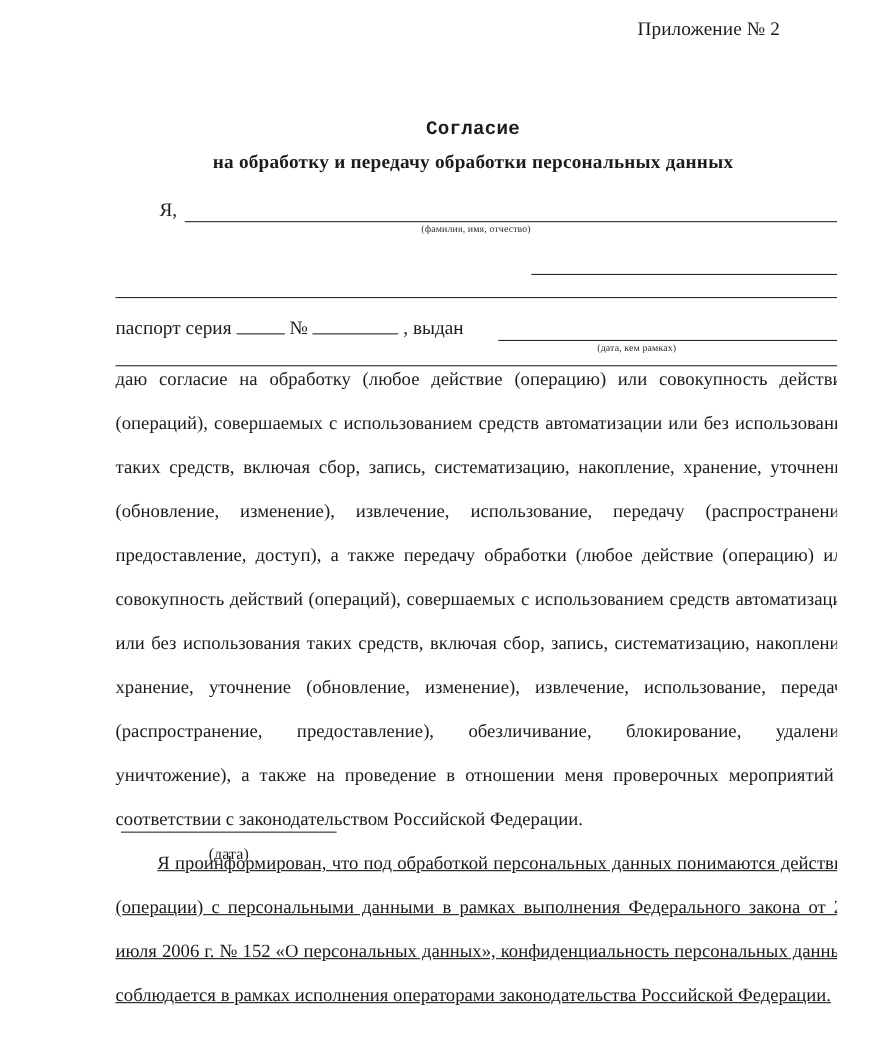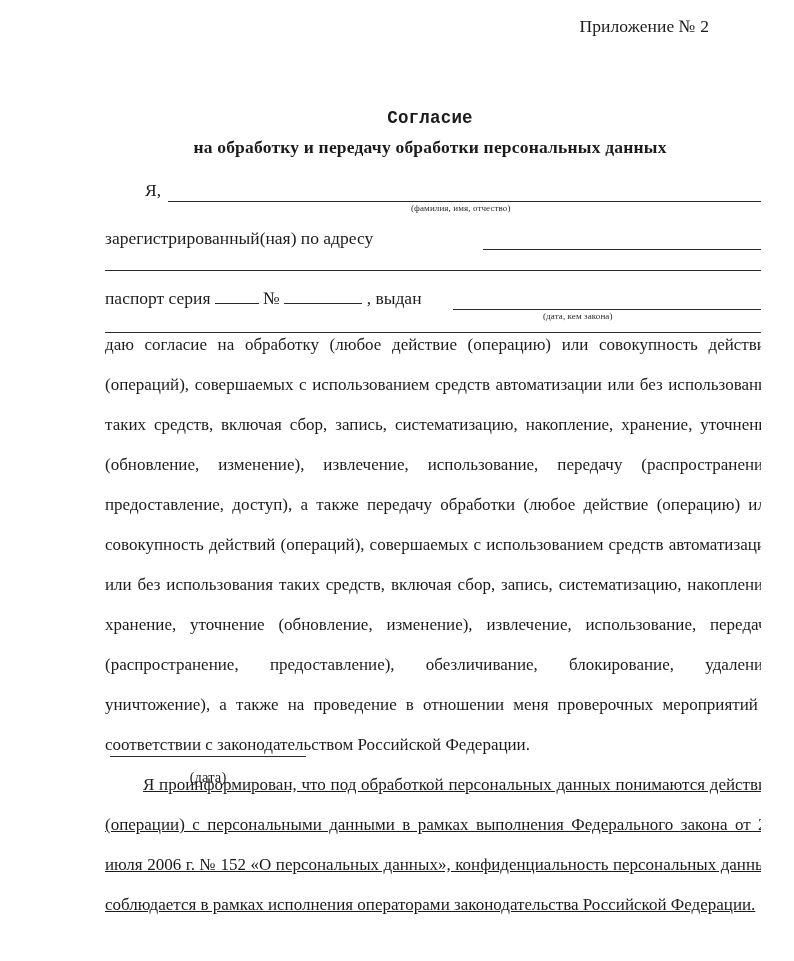--- a/index.html
+++ b/index.html
@@ -87,21 +87,21 @@
   .comma {
     position: absolute;
     font-size: 17.5px;
     line-height: 1;
   }
 
   
   .r1-label { position: absolute; left: 40px; top: 0; }
   .r1-rule  { left: 63px; top: 21px; width: 600px; }
   .r1-comma { left: 664px; top: 8px; }
-  .r1-cap   { left: 278px; top: 23px; margin-left: 28px; }
+  .r1-cap   { left: 278px; top: 23px; }
 
   
   .r2-label { position: absolute; left: 0; top: 0; }
   .r2-rule  { left: 378px; top: 21px; width: 292px; }
 
   
   .r3-rule  { left: 0; top: 12px; width: 670px; }
   .r3-comma { left: 664px; top: -1px; }
 
   
@@ -175,40 +175,39 @@
   <div class="form">
 
     <div class="row">
       <span class="lead r1-label">Я,</span>
       <span class="rule r1-rule"></span>
       <span class="comma r1-comma">,</span>
       <span class="caption r1-cap">(фамилия, имя, отчество)</span>
     </div>
 
     <div class="row" style="margin-top:18px;">
-      <span class="lead r2-label">зарегистрированный(ная) по адресу</span>
       <span class="rule r2-rule"></span>
     </div>
 
     <div class="row" style="height:24px;">
       <span class="rule r3-rule"></span>
       <span class="comma r3-comma">,</span>
     </div>
 
     <div class="row" style="margin-top:6px;">
       <span class="lead r4-label">
         <span>паспорт серия</span>
         <span class="blank-sm"></span>
         <span>№</span>
         <span class="blank-md"></span>
         <span>, выдан</span>
       </span>
       <span class="rule r4-rule"></span>
       <span class="comma r4-comma">,</span>
-      <span class="caption r4-cap">(дата, кем закона)</span>
+      <span class="caption r4-cap">(дата, кем рамках)</span>
     </div>
 
     <div class="row" style="height:22px;">
       <span class="rule r5-rule"></span>
     </div>
 
   </div>
 
   <div class="body">
     <p class="noindent">даю согласие на обработку (любое действие (операцию) или совокупность действий (операций), совершаемых с использованием средств автоматизации или без использования таких средств, включая сбор, запись, систематизацию, накопление, хранение, уточнение (обновление, изменение), извлечение, использование, передачу (распространение, предоставление, доступ), а также передачу обработки (любое действие (операцию) или совокупность действий (операций), совершаемых с использованием средств автоматизации или без использования таких средств, включая сбор, запись, систематизацию, накопление, хранение, уточнение (обновление, изменение), извлечение, использование, передачу (распространение, предоставление), обезличивание, блокирование, удаление, уничтожение), а также на проведение в отношении меня проверочных мероприятий в соответствии с законодательством Российской Федерации.</p>

